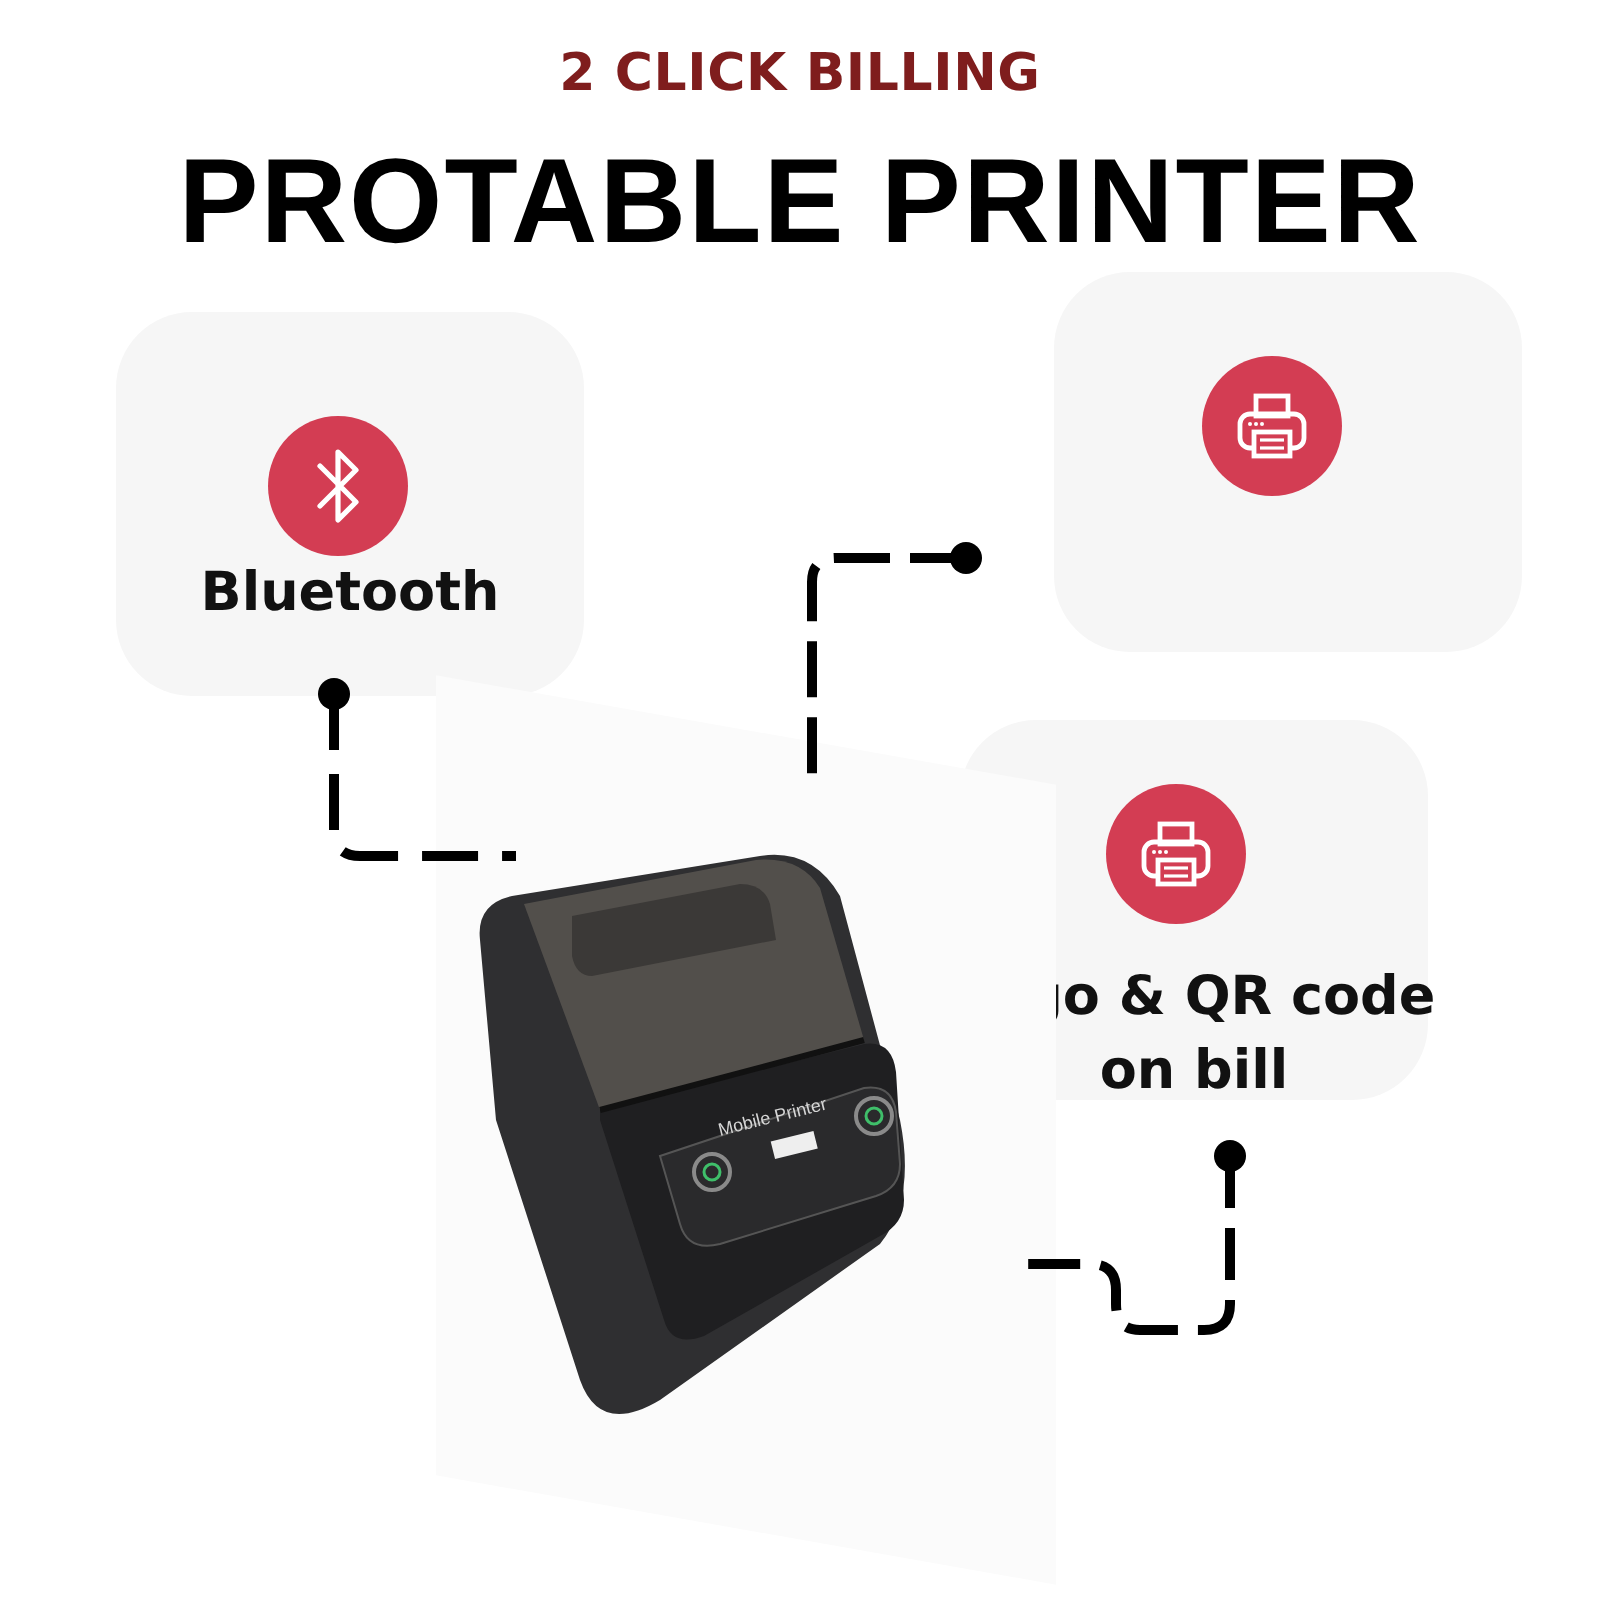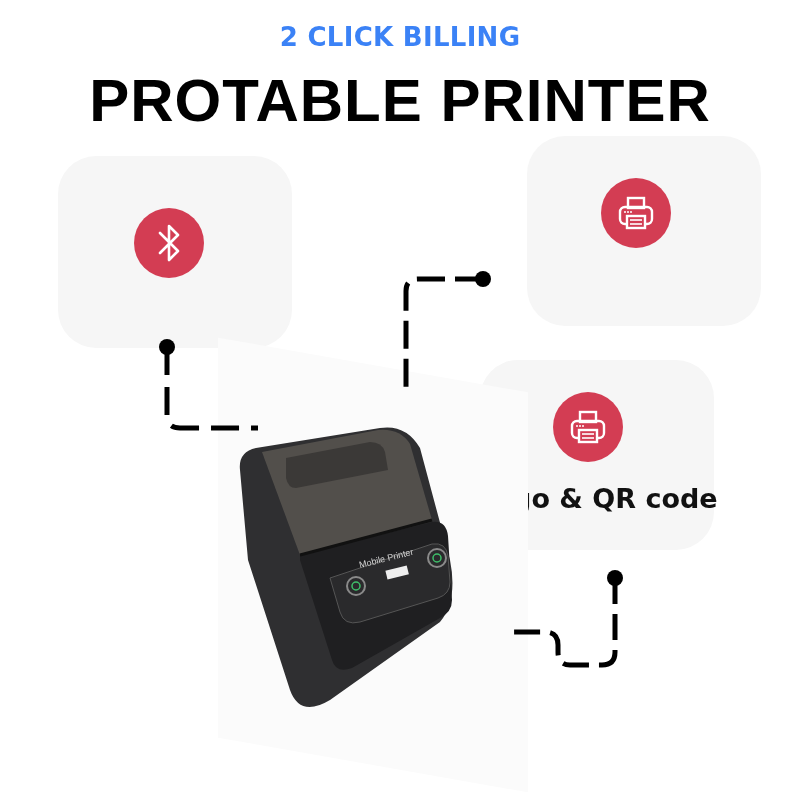--- a/index.html
+++ b/index.html
@@ -1,37 +1,38 @@
 <!DOCTYPE html>
 <html><head>
 <meta charset="utf-8">
 <style>
   html, body { margin:0; padding:0; }
   body { width:800px; height:800px; background:#ffffff; position:relative; overflow:hidden; font-family:"DejaVu Sans", sans-serif; }
-  .subtitle { position:absolute; left:0; width:800px; top:22px; text-align:center; font-weight:bold; font-size:26px; color:#3b82f6; letter-spacing:0.3px; }
+  .subtitle { position:absolute; left:0; width:800px; top:22px; text-align:center; font-weight:bold; font-size:26px; color:#7f1d1d; letter-spacing:0.3px; }
   .title { position:absolute; left:0; width:800px; top:66px; text-align:center; font-weight:bold; font-size:60px; color:#000; letter-spacing:1px; font-family:"Liberation Sans", sans-serif; }
   .card { position:absolute; background:#f6f6f6; border-radius:38px; }
   .icon-circle { position:absolute; width:70px; height:70px; border-radius:50%; background:#d33d53; }
   .icon-circle svg { position:absolute; left:0; top:0; width:70px; height:70px; }
   .card-label { position:absolute; font-weight:bold; color:#111; font-size:27px; text-align:center; line-height:37px; }
   .photo-bg { position:absolute; left:218px; top:365px; width:310px; height:400px; background:#fbfbfb; transform:skewY(10deg); }
   svg.lines { position:absolute; left:0; top:0; width:800px; height:800px; }
 </style>
 </head>
 <body>
 
 <div class="subtitle">2 CLICK BILLING</div>
 <div class="title">PROTABLE PRINTER</div>
 
 <div class="card" style="left:58px; top:156px; width:234px; height:192px;">
   <div class="icon-circle" style="left:76px; top:52px;">
     <svg viewBox="0 0 70 70">
       <path d="M26 25 L44 43 L35 52 L35 18 L44 27 L26 45" fill="none" stroke="#fff" stroke-width="2.6" stroke-linejoin="round" stroke-linecap="round"></path>
     </svg>
   </div>
+  <div class="card-label" style="left:0; width:234px; top:122px;">Bluetooth</div>
 </div>
 
 <div class="card" style="left:527px; top:136px; width:234px; height:190px;">
   <div class="icon-circle" style="left:74px; top:42px;">
     <svg viewBox="0 0 70 70">
       <rect x="27" y="20" width="16" height="10" fill="none" stroke="#fff" stroke-width="2.4"></rect>
       <rect x="19" y="29" width="32" height="17" rx="5" fill="none" stroke="#fff" stroke-width="2.4"></rect>
       <circle cx="24" cy="34" r="1" fill="#fff"></circle>
         <circle cx="27" cy="34" r="1" fill="#fff"></circle>
         <circle cx="30" cy="34" r="1" fill="#fff"></circle>
@@ -49,20 +50,21 @@
       <rect x="19" y="29" width="32" height="17" rx="5" fill="none" stroke="#fff" stroke-width="2.4"></rect>
       <circle cx="24" cy="34" r="1" fill="#fff"></circle>
         <circle cx="27" cy="34" r="1" fill="#fff"></circle>
         <circle cx="30" cy="34" r="1" fill="#fff"></circle>
       <rect x="26" y="38" width="18" height="12" fill="#d33d53" stroke="#fff" stroke-width="2.4"></rect>
       <line x1="29" y1="42" x2="41" y2="42" stroke="#fff" stroke-width="1.6"></line>
       <line x1="29" y1="46" x2="41" y2="46" stroke="#fff" stroke-width="1.6"></line>
     </svg>
   </div>
   <div class="card-label" style="left:-10px; width:254px; top:120px;">Logo &amp; QR code</div>
+  <div class="card-label" style="left:0; width:234px; top:157px;">on bill</div>
 </div>
 
 <div class="photo-bg"></div>
 
 <svg class="lines" viewBox="0 0 800 800">
 
   <circle cx="167" cy="347" r="8" fill="#000"></circle>
   <path d="M167 347 L167 415 Q167 428 180 428 L258 428" fill="none" stroke="#000" stroke-width="5" stroke-dasharray="28 12"></path>
 
   <circle cx="483" cy="279" r="8" fill="#000"></circle>

